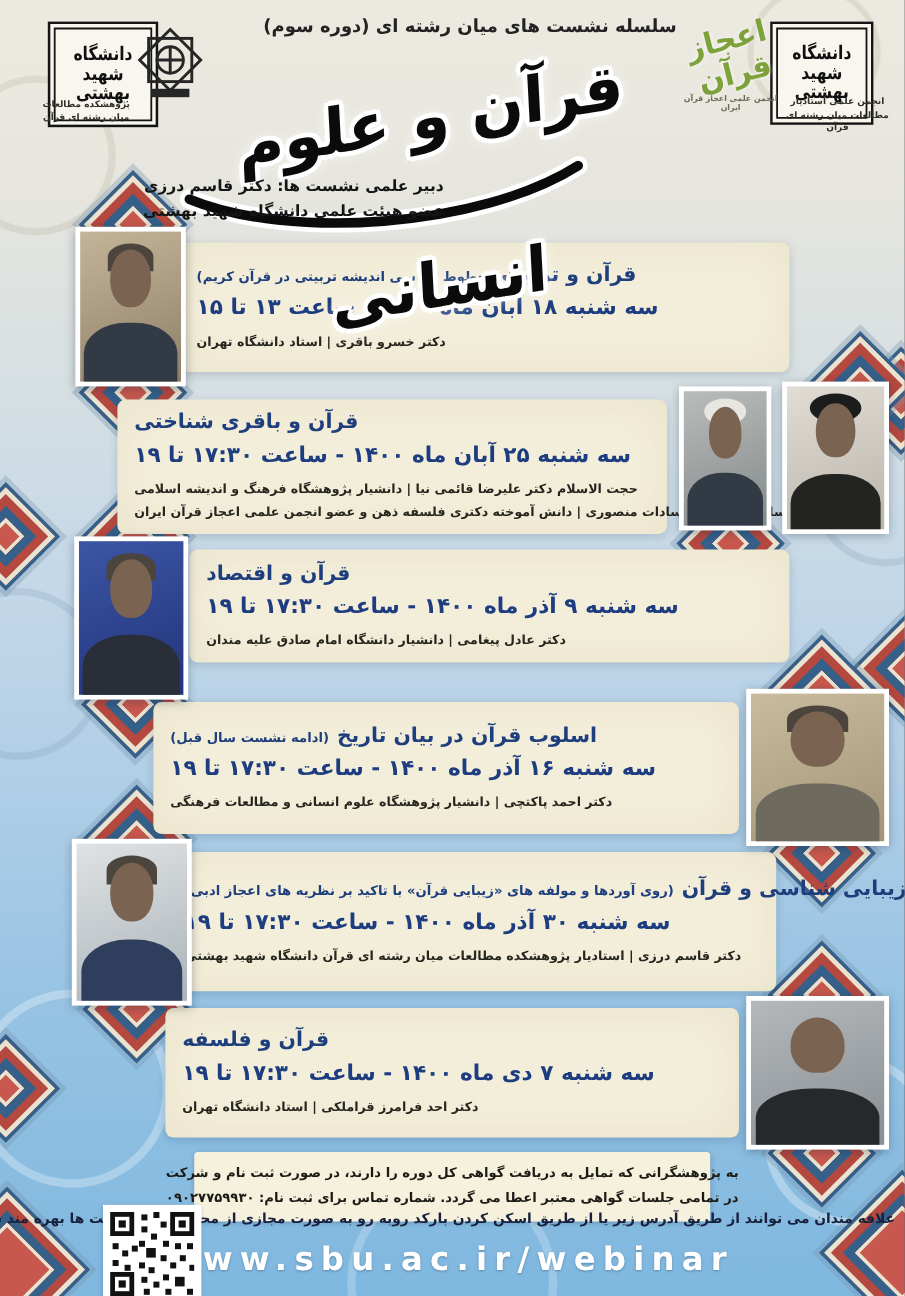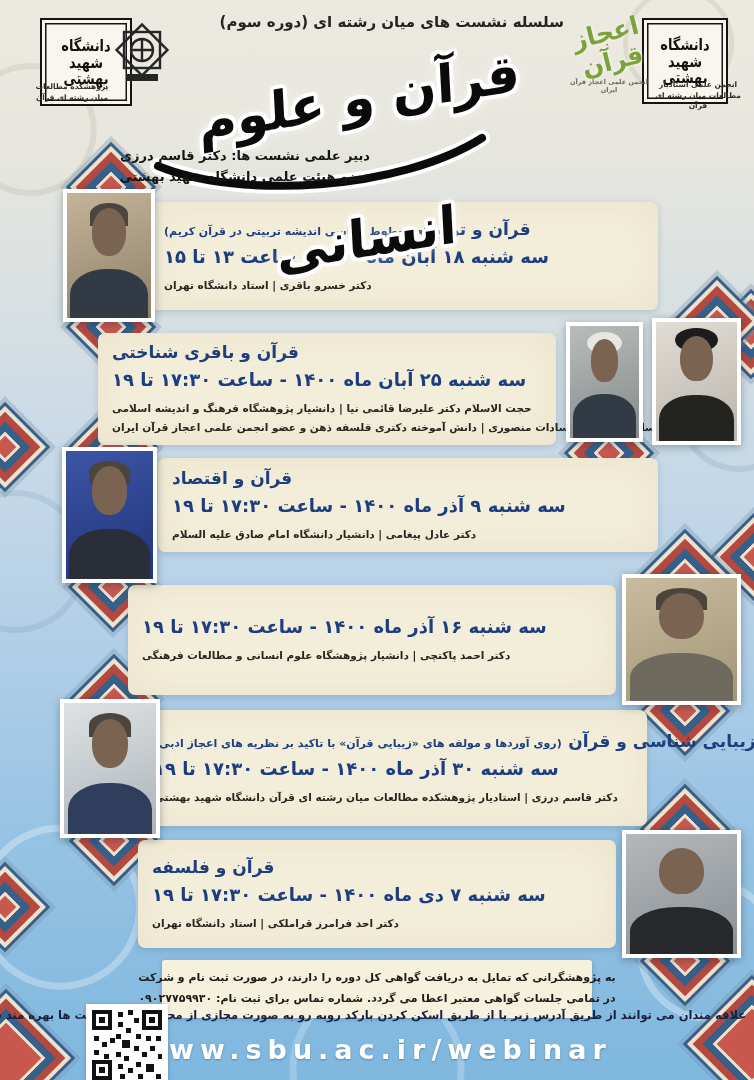--- a/index.html
+++ b/index.html
@@ -205,35 +205,36 @@
     <figure class="photo" style="left:62px; top:447px; width:95px; height:136px; margin:0;">
       <div class="img bg4">
           <div class="hair"></div>
           <div class="head"></div>
           <div class="torso" style="background:#2a2e38;"></div>
         </div>
     </figure>
     <div class="panel" style="left:158px; top:458px; width:500px; height:94px;">
       <h3 class="s-title"><span class="main">قرآن و اقتصاد</span> </h3>
       <div class="s-date">سه شنبه ۹ آذر ماه ۱۴۰۰ - ساعت ۱۷:۳۰ تا ۱۹</div>
-      <div class="s-speaker">دکتر عادل پیغامی  |  دانشیار دانشگاه امام صادق علیه السلام</div>
+      <div class="s-speaker">دکتر عادل پیغامی  |  دانشیار دانشگاه امام صادق علیه مندان</div>
     </div>
   </section>
 
   <section>
     <div class="orn" style="left:656px; top:545px;"></div>
     <div class="orn" style="left:656px; top:682px;"></div>
     <figure class="photo" style="left:622px; top:574px; width:119px; height:131px; margin:0;">
       <div class="img bg5">
           <div class="hair"></div>
           <div class="head"></div>
           <div class="torso" style="background:#6e6a5e;"></div>
         </div>
     </figure>
     <div class="panel" style="left:128px; top:585px; width:488px; height:110px;">
+      <h3 class="s-title"><span class="main">اسلوب قرآن در بیان تاریخ</span> <span class="paren">(ادامه نشست سال قبل)</span></h3>
       <div class="s-date">سه شنبه ۱۶ آذر ماه ۱۴۰۰ - ساعت ۱۷:۳۰ تا ۱۹</div>
       <div class="s-speaker">دکتر احمد پاکتچی  |  دانشیار پژوهشگاه علوم انسانی و مطالعات فرهنگی</div>
     </div>
   </section>
 
   <section>
     <div class="orn" style="left:85px; top:670px;"></div>
     <div class="orn" style="left:85px; top:812px;"></div>
     <figure class="photo" style="left:60px; top:699px; width:100px; height:139px; margin:0;">
       <div class="img bg6">

